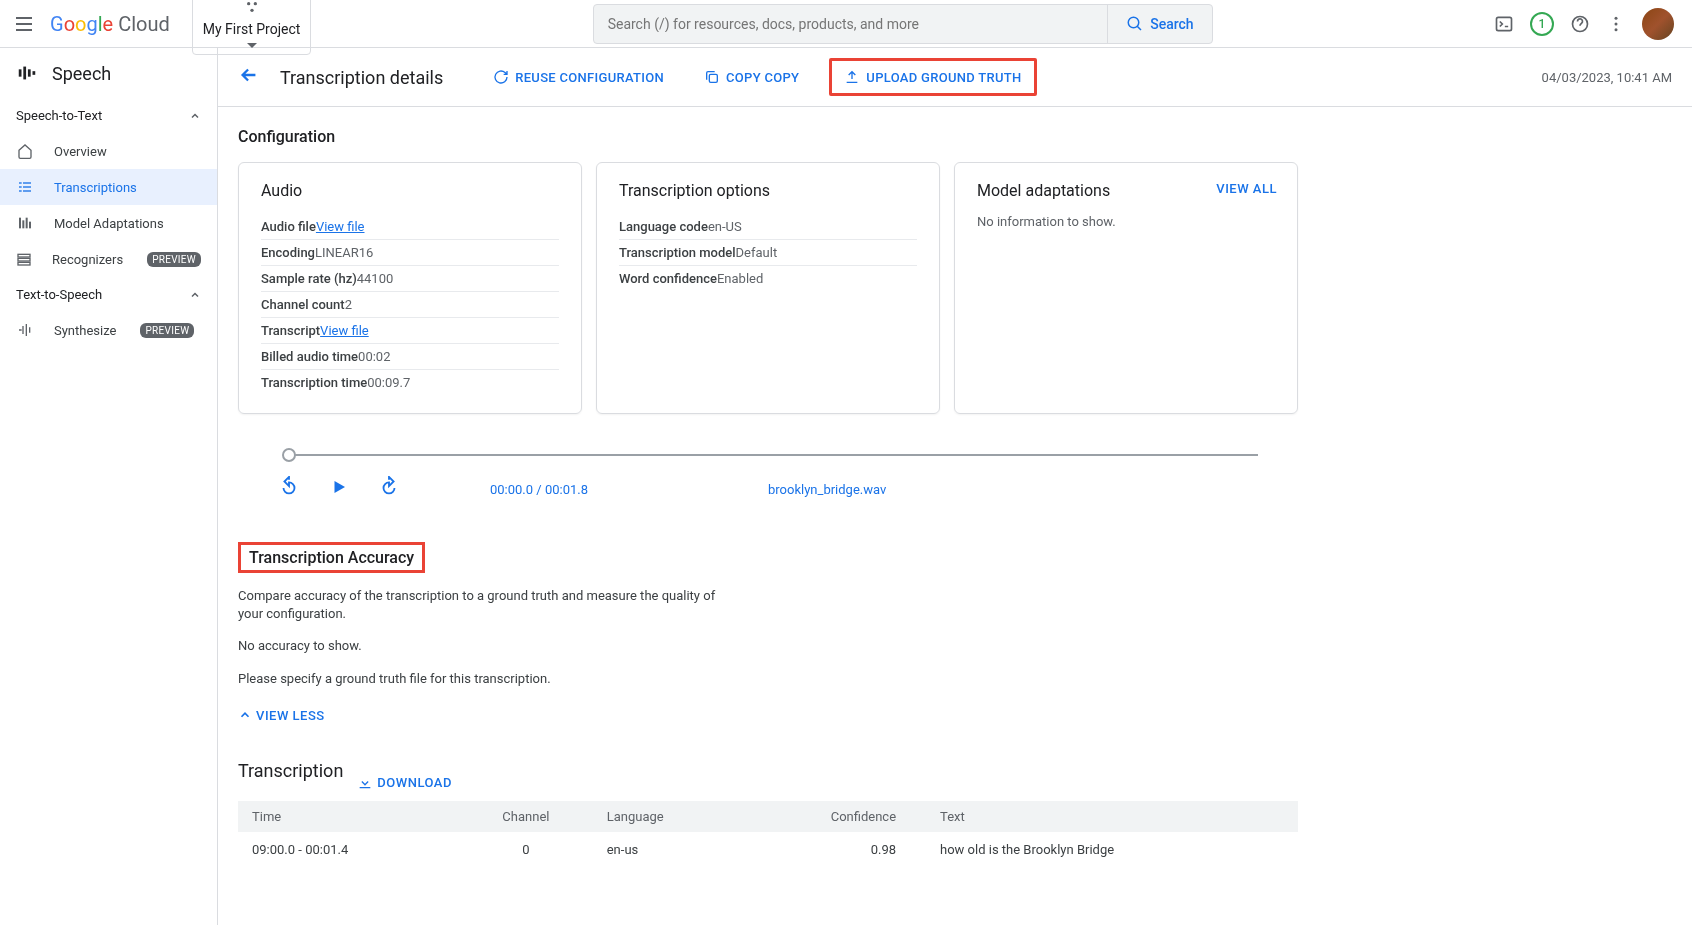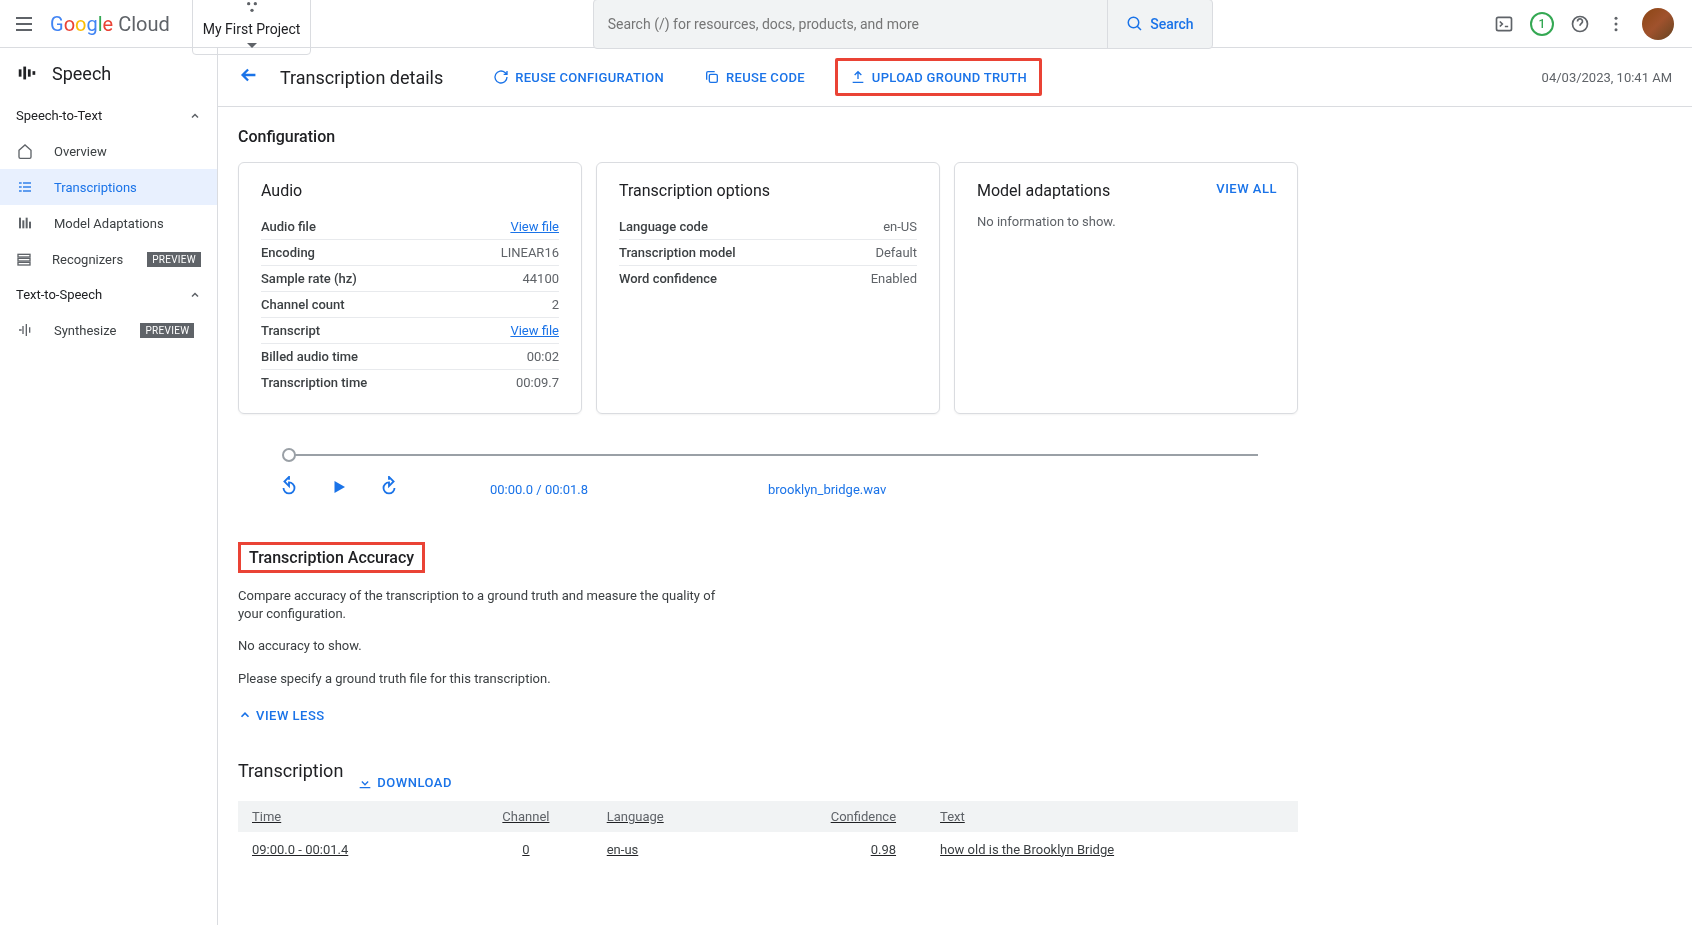--- a/index.html
+++ b/index.html
@@ -10,53 +10,53 @@
 .menu-icon { width: 24px; height: 24px; cursor: pointer; display: flex; flex-direction: column; justify-content: center; gap: 4px; padding: 4px; }
 .menu-icon span { height: 2px; background: #5f6368; display: block; }
 .logo { font-size: 20px; font-weight: 400; margin-left: 6px; }
 .logo .g1{color:#4285F4}.logo .g2{color:#EA4335}.logo .g3{color:#FBBC05}.logo .g4{color:#4285F4}.logo .g5{color:#34A853}.logo .g6{color:#EA4335}
 .logo .cloud{color:#5f6368}
 .project-picker { display: flex; align-items: center; gap: 6px; border: 1px solid #dadce0; border-radius: 4px; padding: 6px 10px; margin-left: 14px; cursor: pointer; font-size: 14px; flex-direction: column; }
 .triangle-down { width: 0; height: 0; border-left: 5px solid transparent; border-right: 5px solid transparent; border-top: 5px solid #5f6368; }
 .search-wrap { flex: 1; display: flex; justify-content: center; align-items: flex-end; }
 .search-box { display: flex; align-items: center; width: 620px; background: #f1f3f4; border: 1px solid #dadce0; border-radius: 4px; }
 .search-input { flex: 1; border: none; background: transparent; padding: 10px 14px; font-size: 14px; outline: none; color: #5f6368; }
-.search-btn { display: flex; align-items: center; gap: 6px; padding: 0 18px; border-left: 1px solid #dadce0; color: #1a73e8; font-weight: 500; font-size: 14px; cursor: pointer; height: 48px;}
+.search-btn { display: flex; align-items: center; gap: 6px; padding: 0 18px; border-left: 1px solid #dadce0; color: #1a73e8; font-weight: 500; font-size: 14px; cursor: pointer; height: 38px;}
 .header-right { display: flex; align-items: center; gap: 16px; margin-left: auto; padding-right: 6px;}
 .icon-btn { cursor: pointer; color: #5f6368; display:flex; align-items:center; justify-content:center;}
 .trial-badge { width: 24px; height: 24px; border: 2px solid #34A853; border-radius: 50%; display: flex; align-items: center; justify-content: center; color: #34A853; font-size: 12px; font-weight:500;}
 .avatar { width: 32px; height: 32px; border-radius: 50%; background: linear-gradient(135deg,#8B4513,#A0522D,#654321); }
 
 
 .main-layout { display: flex; }
 .sidebar { width: 218px; border-right: 1px solid #dadce0; min-height: calc(100vh - 48px); }
 .sidebar-header { display: flex; align-items: flex-end; gap: 14px; padding: 14px 16px; font-size: 18px; }
 .sidebar-section { display:flex; justify-content:space-between; align-items:center; padding: 10px 16px; font-size: 13px; cursor:pointer;}
 .sidebar-item { display: flex; align-items: center; gap: 20px; padding: 10px 16px; font-size: 13px; cursor:pointer; color:#3c4043;}
 .sidebar-item.active { background: #e8f0fe; color: #1a73e8; }
 .sidebar-item .sicon{ width:18px; display:flex; justify-content:center; color:#5f6368; }
 .sidebar-item.active .sicon{ color:#1a73e8; }
-.preview-badge { background: #5f6368; color: #fff; font-size: 10px; padding: 2px 5px; border-radius: 0; margin-left: 4px; letter-spacing:0.3px;}
+.preview-badge { background: #5f6368; color: #fff; font-size: 10px; padding: 2px 5px; border-radius: 6px; margin-left: 4px; letter-spacing:0.3px;}
 
 
 .content { flex: 1; }
 .content-header { display: flex; align-items: center; padding: 10px 20px; border-bottom: 1px solid #dadce0; gap: 20px; }
 .back-arrow { color: #1a73e8; cursor: pointer; font-size: 20px; }
 .page-title { font-size: 18px; color: #202124; margin-right: 20px; }
 .action-btn { display: flex; align-items: center; gap: 6px; color: #1a73e8; font-weight: 500; font-size: 13px; cursor: pointer; padding: 6px 10px; letter-spacing: 0.3px;}
 .highlight-red { border: 3px solid #EA4335; border-radius: 2px; padding: 8px 12px !important; }
 .timestamp { margin-left: auto; color: #5f6368; font-size: 13px; }
 
 .content-body { padding: 20px 20px 40px 20px; max-width: 1100px; }
 .section-title { font-size: 16px; font-weight: 500; margin-bottom: 16px; }
 .cards-row { display: flex; gap: 14px; margin-bottom: 40px; }
 .card { flex: 1; border: 1px solid #dadce0; border-radius: 6px; padding: 18px 22px; min-height: 240px; position: relative; box-shadow: 0 1px 2px rgba(0,0,0,0.05);}
 .card-title { font-size: 16px; margin-bottom: 14px; }
 .view-all { position: absolute; top: 18px; right: 20px; color: #1a73e8; font-weight: 500; font-size: 13px; cursor:pointer; letter-spacing:0.5px;}
-.kv-row { display: flex; justify-content: space-between; padding: 5px 0; border-bottom: 1px solid #e8eaed; font-size: 13px; gap: 44px;}
+.kv-row { display: flex; padding: 5px 0; border-bottom: 1px solid #e8eaed; font-size: 13px;}
 .kv-row:last-child{border-bottom:none;}
 .kv-key { font-weight: 500; color: #3c4043; }
 .kv-val { color: #5f6368; }
 .kv-val.link { color: #1a73e8; text-decoration: underline; cursor:pointer;}
 .card-empty { color: #5f6368; font-size: 13px; }
 
 
 .player { margin: 20px 40px 40px 40px; }
 .slider-track { position: relative; height: 2px; background: #9aa0a6; margin: 0 0 20px 10px; }
 .slider-thumb { position: absolute; left: -6px; top: -6px; width: 14px; height: 14px; border-radius: 50%; background: #fff; border: 2px solid #9aa0a6; }
@@ -67,21 +67,21 @@
 
 
 .section-header-box{ display:inline-block; border:3px solid #EA4335; padding: 3px 8px;}
 .accuracy-desc{ color:#3c4043; font-size:13px; margin:14px 0; max-width:480px; line-height:1.4;}
 .view-less{ color:#1a73e8; font-weight:500; font-size:13px; display:flex; align-items:center; gap:4px; cursor:pointer; margin-top:20px; letter-spacing:0.5px;}
 
 
 .trans-header{ display:flex; align-items:center; gap:14px; margin-top:28px; margin-bottom:10px;}
 .trans-title{ font-size:18px;}
 .download-btn{ color:#1a73e8; font-weight:500; font-size:13px; display:flex; align-items:center; gap:4px; cursor:pointer; letter-spacing:0.5px;margin-top:24px;}
-table{ width:100%; border-collapse:collapse; font-size:13px;text-decoration:underline;}
+table{ width:100%; border-collapse:collapse; font-size:13px;}
 thead tr{ background:#f1f3f4;}
 th{ text-align:left; padding:8px 14px; font-weight:400; color:#5f6368;}
 td{ padding:10px 14px; color:#3c4043;}
 th.center,td.center{text-align:center;}
 th.right,td.right{text-align:right;}
 </style>
 </head>
 <body>
 
 <div class="header">
@@ -231,21 +231,21 @@
         <svg width="16" height="16" viewBox="0 0 24 24" fill="none" stroke="#1a73e8" stroke-width="2">
             <path d="M21 12a9 9 0 11-3-6.7L21 8M21 3v5h-5"></path>
           </svg>
         <span>REUSE CONFIGURATION</span>
       </div>
       <div class="action-btn">
         <svg width="16" height="16" viewBox="0 0 24 24" fill="none" stroke="#1a73e8" stroke-width="2">
             <rect x="8" y="8" width="12" height="12" rx="2"></rect>
             <path d="M4 16V6a2 2 0 012-2h10"></path>
           </svg>
-        <span>REUSE CODE</span>
+        <span>COPY COPY</span>
       </div>
       <div class="action-btn highlight-red">
         <svg width="16" height="16" viewBox="0 0 24 24" fill="none" stroke="#1a73e8" stroke-width="2">
             <path d="M12 15V4M7 9l5-5 5 5M4 20h16"></path>
           </svg>
         <span>UPLOAD GROUND TRUTH</span>
       </div>
       <div class="timestamp">04/03/2023, 10:41 AM</div>
     </div>
 

